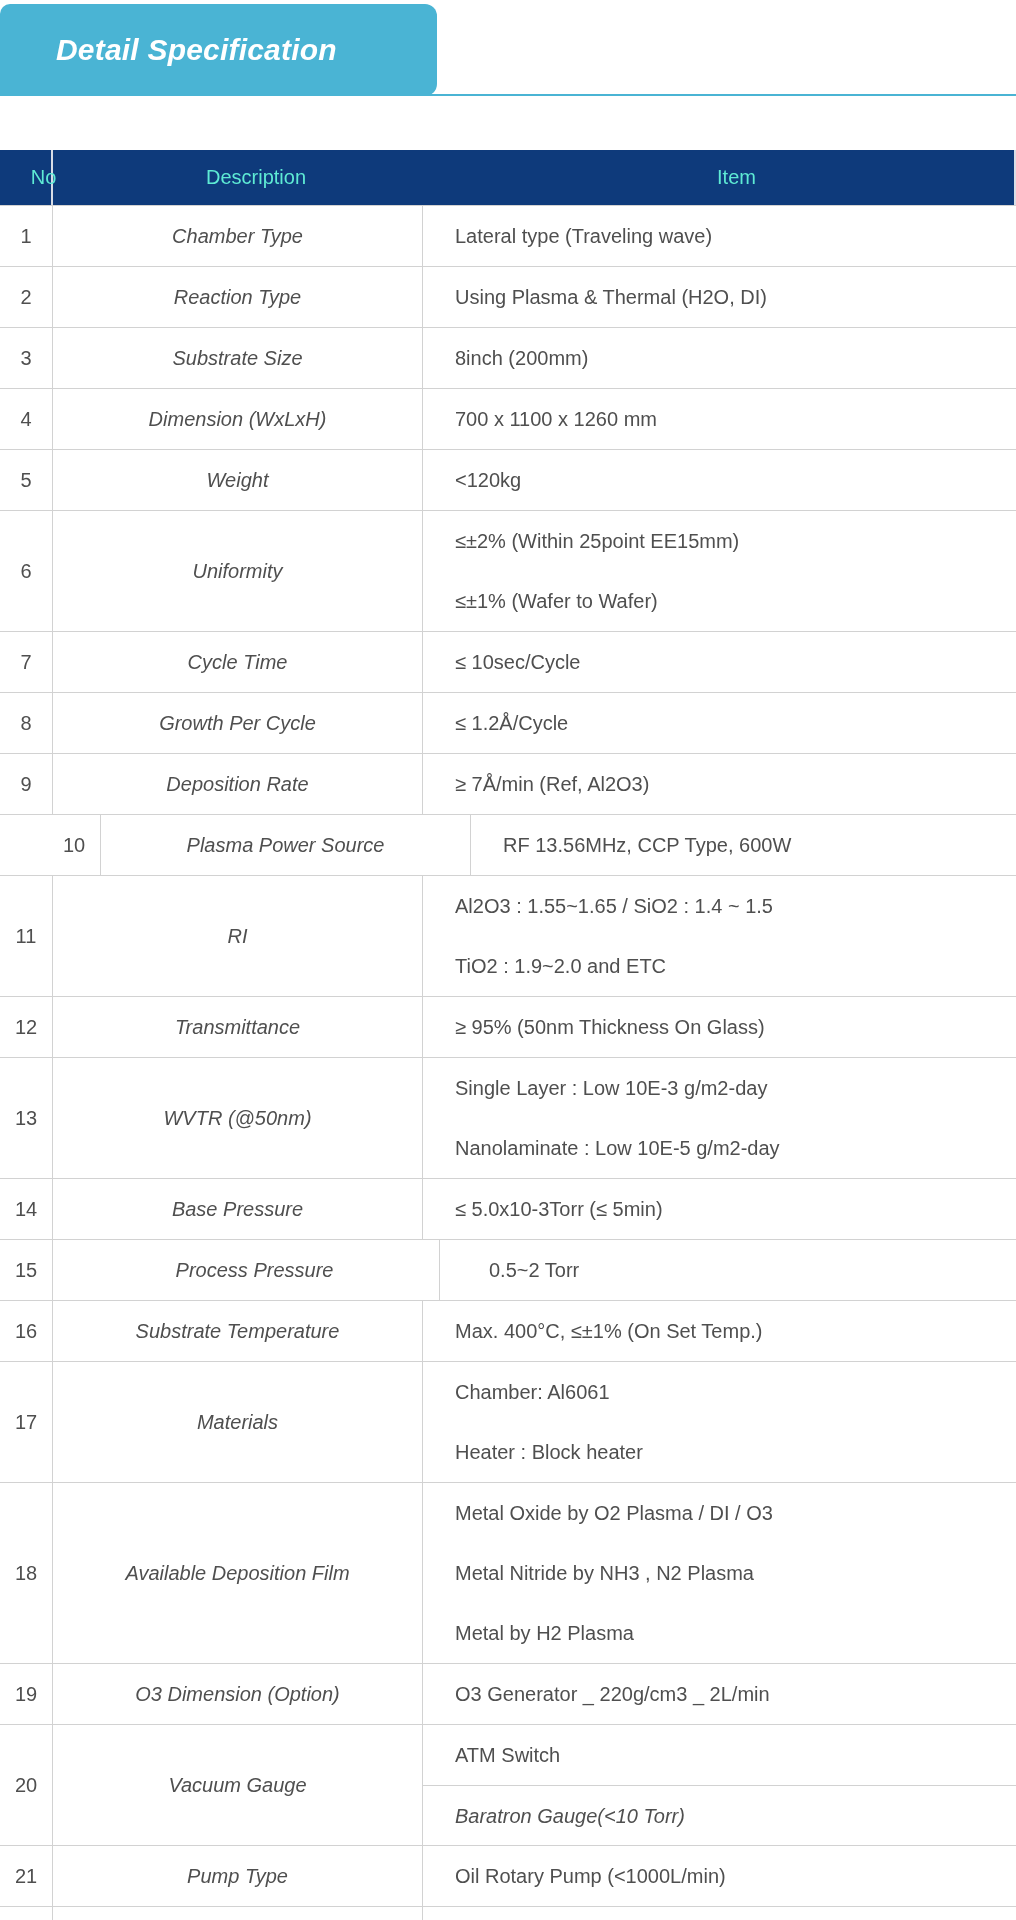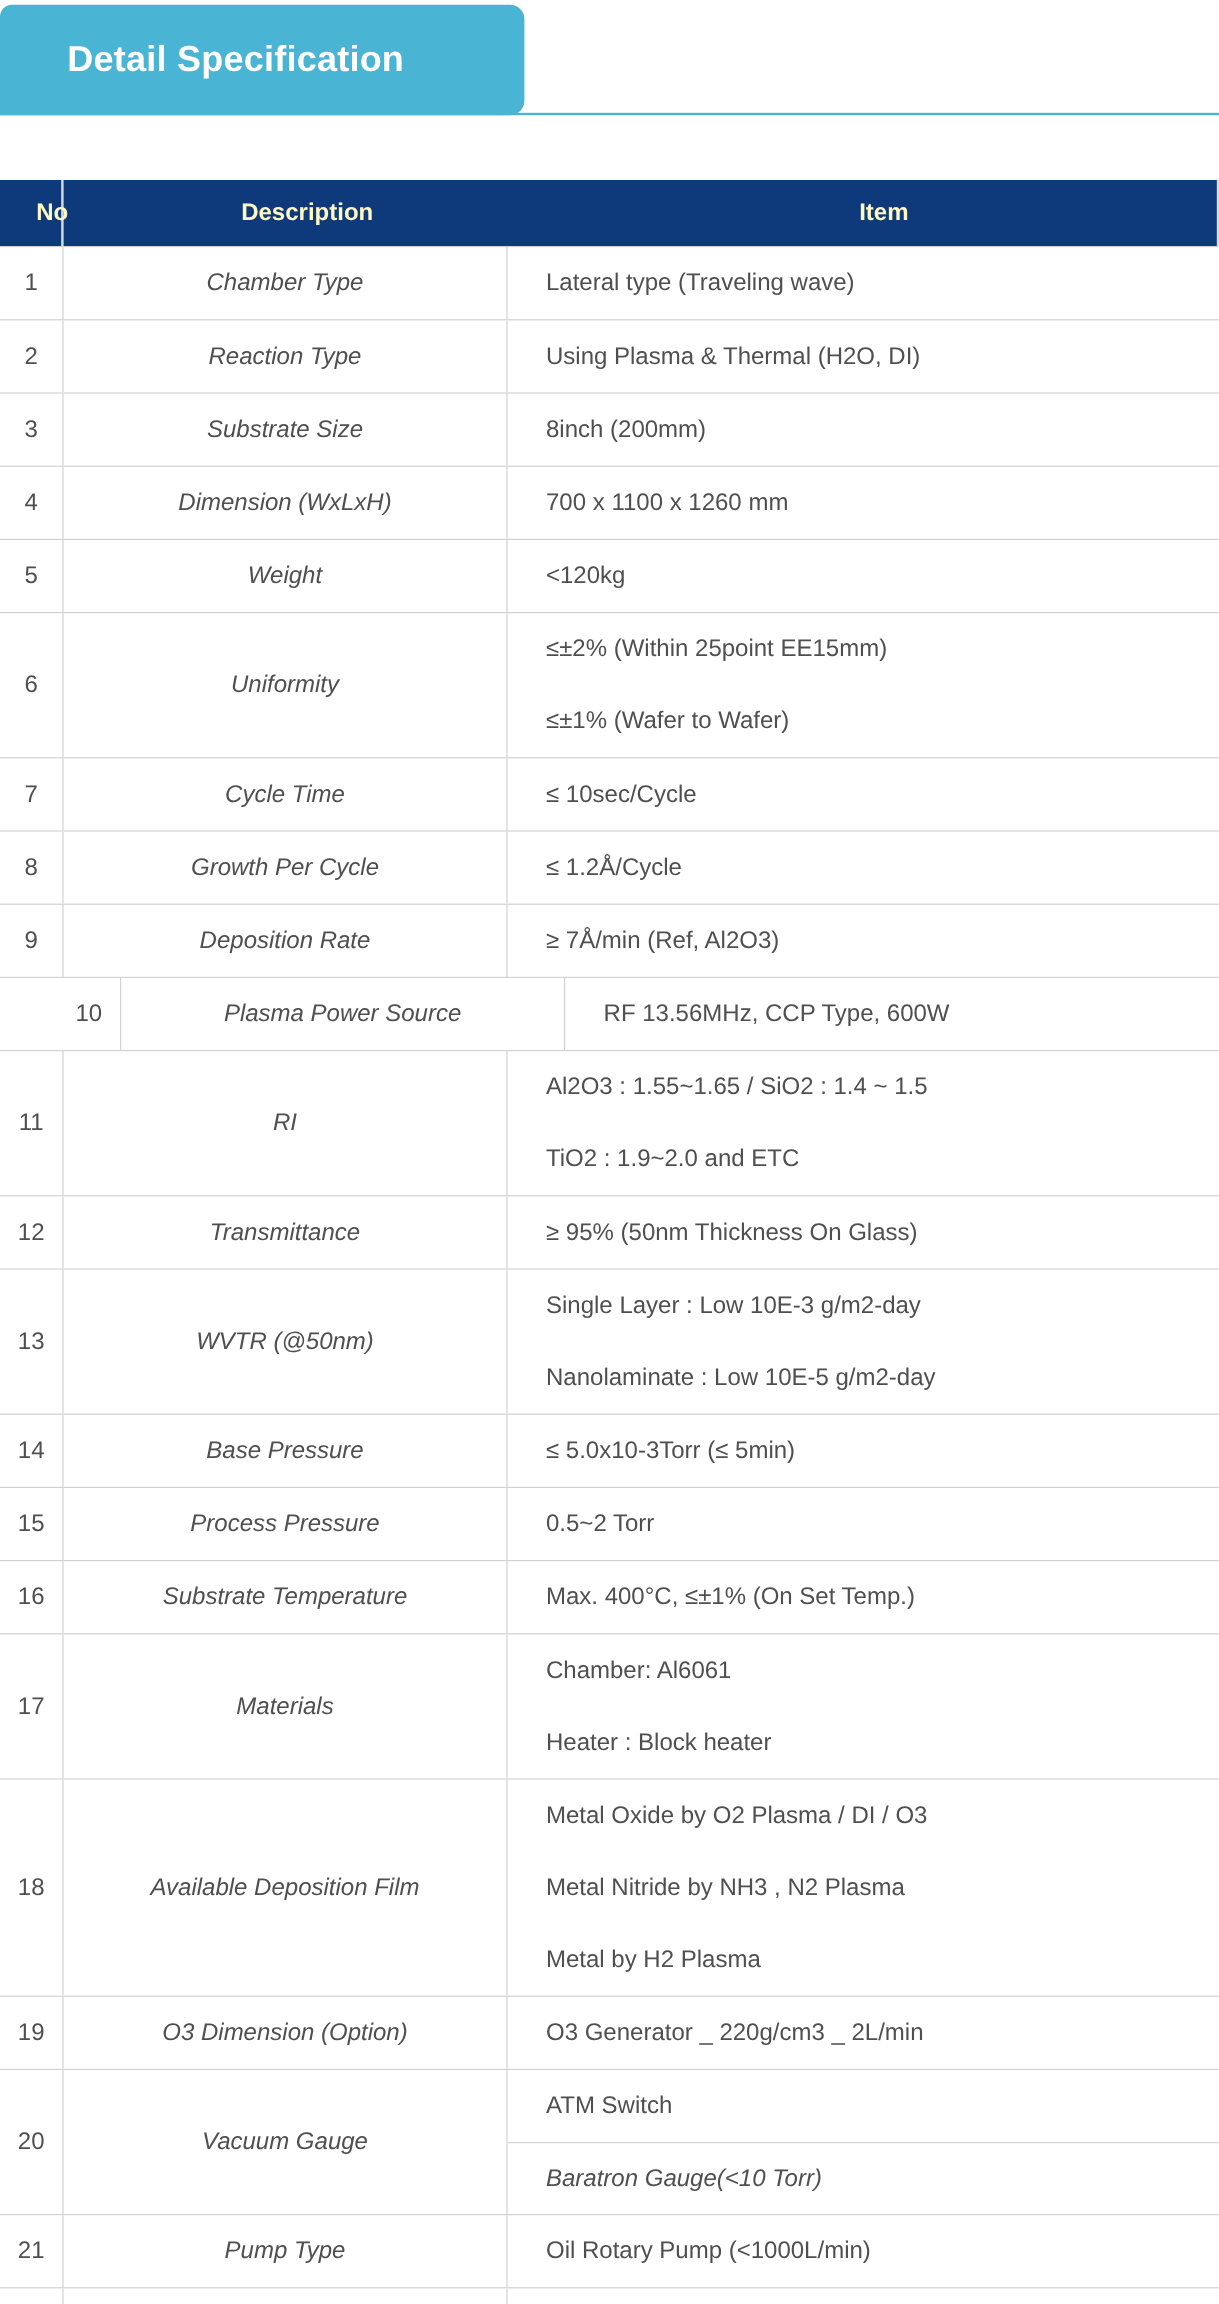--- a/index.html
+++ b/index.html
@@ -24,42 +24,43 @@
     background: var(--teal);
     border-radius: 10px 12px 12px 0;
     display: flex; align-items: center;
     padding-left: 56px;
   }
   .tab-title {
     color: #ffffff;
     font-size: 30px;
     font-weight: bold;
     letter-spacing: 0.2px;
+    font-style: italic;
   }
   .tab-underline {
     position: absolute;
     left: 0; top: 94px;
     width: 100%; height: 2px;
     background: var(--teal);
   }
 
   
   .spec-table { margin-top: 53px; width: 100%; }
 
   .thead {
     display: grid;
     grid-template-columns: 53px 370px 1fr;
     height: 55px;
     background: var(--navy);
   }
   .th {
     display: flex; align-items: center; justify-content: center;
-    color: #fef9c3;
+    color: #5eead4;
     font-size: 20px;
-    font-weight: bold;
+    font-weight: normal;
     padding-left: 36px;
   }
   .th-no, .th-item { border-right: 2px solid #d8dde6; }
 
   .tbody { border-top: 1px solid var(--border); }
 
   .trow {
     display: grid;
     grid-template-columns: 53px 370px 1fr;
     border-bottom: 1px solid var(--border);
@@ -215,21 +216,21 @@
   </div>
 
   <div class="trow" style="min-height: 60px;">
     <div class="no-cell">14</div>
     <div class="item-cell">Base Pressure</div>
     <div class="desc-cell">
           <div class="desc-line">≤ 5.0x10-3Torr (≤ 5min)</div>
         </div>
   </div>
 
-  <div class="trow" style="min-height: 60px;">
+  <div class="trow" style="min-height: 60px; gap: 17px;">
     <div class="no-cell">15</div>
     <div class="item-cell">Process Pressure</div>
     <div class="desc-cell">
           <div class="desc-line">0.5~2 Torr</div>
         </div>
   </div>
 
   <div class="trow" style="min-height: 60px;">
     <div class="no-cell">16</div>
     <div class="item-cell">Substrate Temperature</div>

